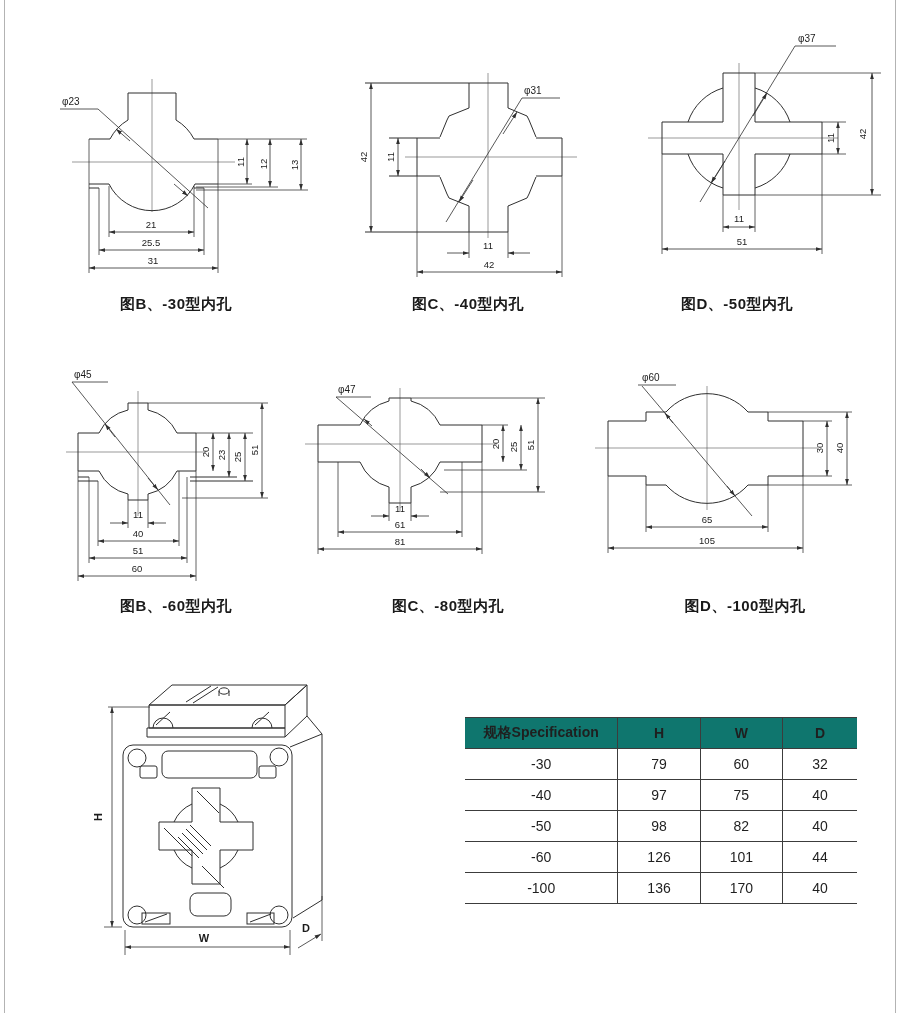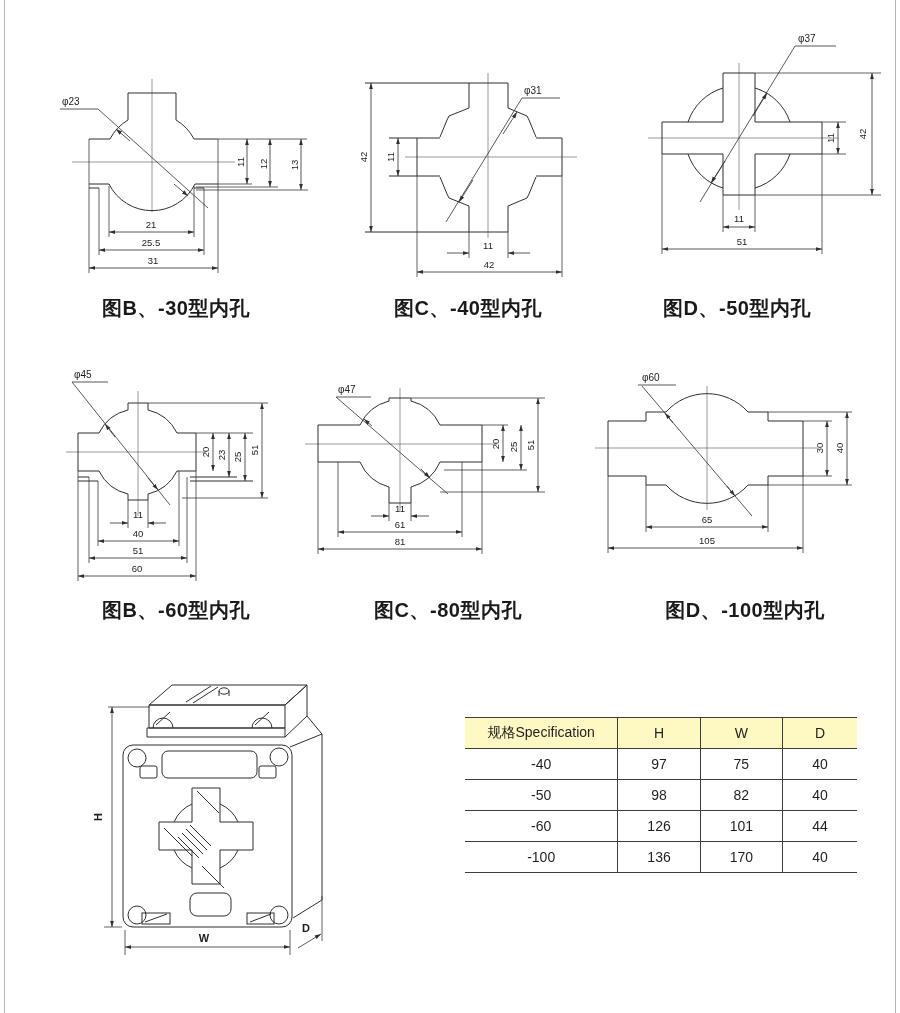--- a/index.html
+++ b/index.html
@@ -7,27 +7,27 @@
   .page{position:absolute;inset:0;background:#fff;}
   .vborder{position:absolute;top:0;bottom:0;width:1px;background:#b3b3b3;}
   svg{position:absolute;overflow:visible;}
   .ln{stroke:#2f2f2f;stroke-width:1;fill:none;stroke-linejoin:miter;stroke-linecap:butt;}
   .ex{stroke:#2f2f2f;stroke-width:.75;fill:none;}
   .cl{stroke:#555555;stroke-width:.6;fill:none;}
   .dm{stroke:#2f2f2f;stroke-width:.8;fill:none;}
   text.dt{font:9.5px "Liberation Sans",sans-serif;fill:#1c1c1c;}
   text.ph{font:10px "Liberation Sans",sans-serif;fill:#1c1c1c;}
   text.bg{font:11px "Liberation Sans",sans-serif;fill:#1c1c1c;font-weight:bold;}
-  .cap{position:absolute;font-size:20px;font-weight:600;color:#1a1a1a;text-align:center;letter-spacing:.5px;}
+  .cap{position:absolute;font-size:15px;font-weight:600;color:#1a1a1a;text-align:center;letter-spacing:.5px;}
   .spec{position:absolute;left:465px;top:717px;width:392px;}
   table{border-collapse:collapse;width:100%;font:14px "Liberation Sans",sans-serif;color:#1f1f1f;text-align:center;}
   th,td{height:30px;padding:0;border-top:1px solid #3c3c3c;}
   tbody tr:last-child td{border-bottom:1px solid #3c3c3c;}
   th+th,td+td{border-left:1px solid #3c3c3c;}
-  thead th{background:#fef9c3;font-weight:400;}
+  thead th{background:#0f766e;font-weight:700;}
   col.c1{width:39%}col.c2{width:21%}col.c3{width:21%}col.c4{width:19%}
 </style>
 </head>
 <body>
 
 <div class="page">
 
   <div class="vborder" style="left:4px"></div>
   <div class="vborder" style="left:895px"></div>
 
@@ -346,20 +346,26 @@
       <thead>
         <tr>
           <th>规格Specification</th>
           <th>H</th>
           <th>W</th>
           <th>D</th>
         </tr>
       </thead>
       <tbody>
         <tr>
+          <td>-30</td>
+          <td>79</td>
+          <td>60</td>
+          <td>32</td>
+        </tr>
+        <tr>
           <td>-40</td>
           <td>97</td>
           <td>75</td>
           <td>40</td>
         </tr>
         <tr>
           <td>-50</td>
           <td>98</td>
           <td>82</td>
           <td>40</td>

